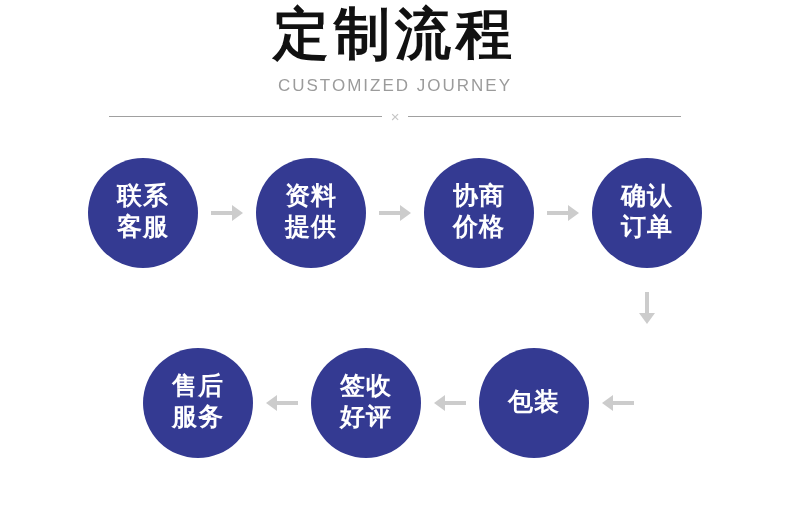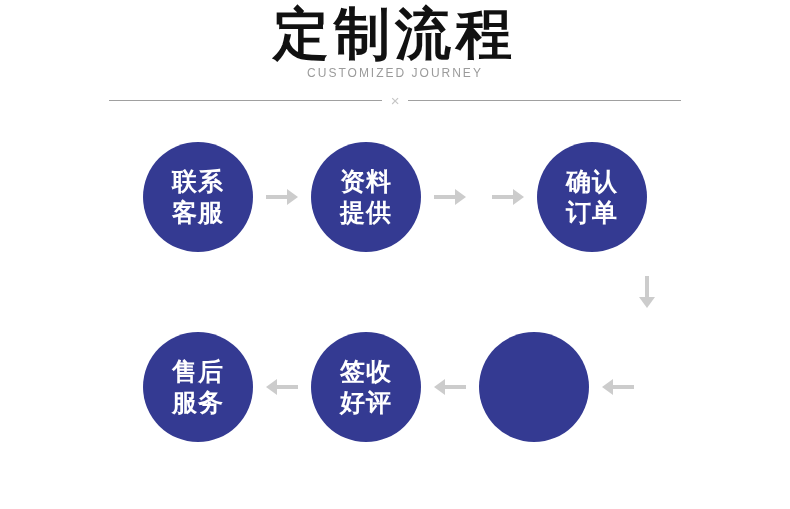--- a/index.html
+++ b/index.html
@@ -25,22 +25,23 @@
   .title {
     margin-top: 2px;
     text-align: center;
     font-size: 56px;
     line-height: 1.15;
     font-weight: 900;
     letter-spacing: 5px;
     color: var(--title);
   }
   .subtitle {
+    margin-top: 10px;
     text-align: center;
-    font-size: 12px;
+    font-size: 17px;
     letter-spacing: 2px;
     color: var(--subtitle);
   }
   .divider {
     margin: 13px auto 0 auto;
     width: 572px;
     display: flex;
     align-items: center;
     justify-content: center;
   }
@@ -53,20 +54,21 @@
     color: var(--divider-mark);
     font-size: 15px;
     line-height: 1;
     padding: 0 9px;
   }
   .flow { margin-top: 34px; }
   .flow-row {
     display: flex;
     justify-content: center;
     align-items: center;
+    font-family: Liberation Mono, monospace;
   }
   .circle {
     width: 110px;
     height: 110px;
     border-radius: 50%;
     background: var(--circle);
     color: var(--circle-text);
     display: flex;
     flex-direction: column;
     align-items: center;
@@ -131,20 +133,24 @@
       <div class="circle">
         <span>资料</span>
         <span>提供</span>
       </div>
       <div class="arrow-cell">
         <svg width="32" height="16" viewBox="0 0 32 16" aria-hidden="true">
           <rect class="arrow-fill" x="0" y="6" width="21" height="4"></rect>
           <polygon class="arrow-fill" points="21,0 32,8 21,16"></polygon>
         </svg>
       </div>
+      <div class="circle">
+        <span>协商</span>
+        <span>价格</span>
+      </div>
       <div class="arrow-cell">
         <svg width="32" height="16" viewBox="0 0 32 16" aria-hidden="true">
           <rect class="arrow-fill" x="0" y="6" width="21" height="4"></rect>
           <polygon class="arrow-fill" points="21,0 32,8 21,16"></polygon>
         </svg>
       </div>
       <div class="circle">
         <span>确认</span>
         <span>订单</span>
       </div>
@@ -174,20 +180,21 @@
         <span>签收</span>
         <span>好评</span>
       </div>
       <div class="arrow-cell">
         <svg width="32" height="16" viewBox="0 0 32 16" aria-hidden="true">
           <rect class="arrow-fill" x="11" y="6" width="21" height="4"></rect>
           <polygon class="arrow-fill" points="11,0 0,8 11,16"></polygon>
         </svg>
       </div>
       <div class="circle">
+        <span>包装</span>
       </div>
       <div class="arrow-cell">
         <svg width="32" height="16" viewBox="0 0 32 16" aria-hidden="true">
           <rect class="arrow-fill" x="11" y="6" width="21" height="4"></rect>
           <polygon class="arrow-fill" points="11,0 0,8 11,16"></polygon>
         </svg>
       </div>
     </div>
 
   </div>

